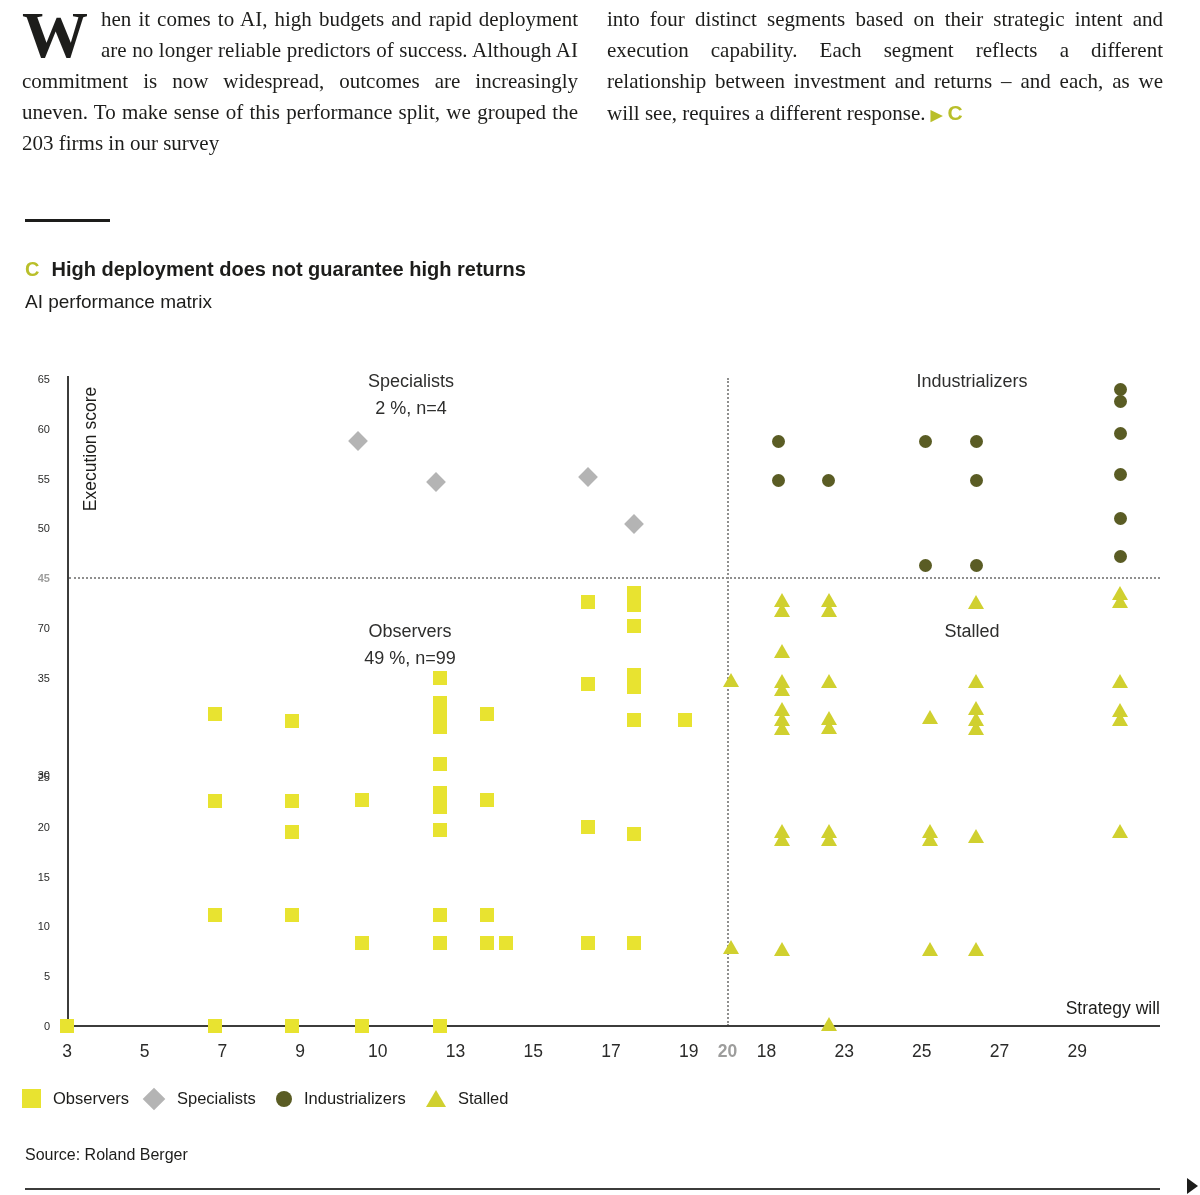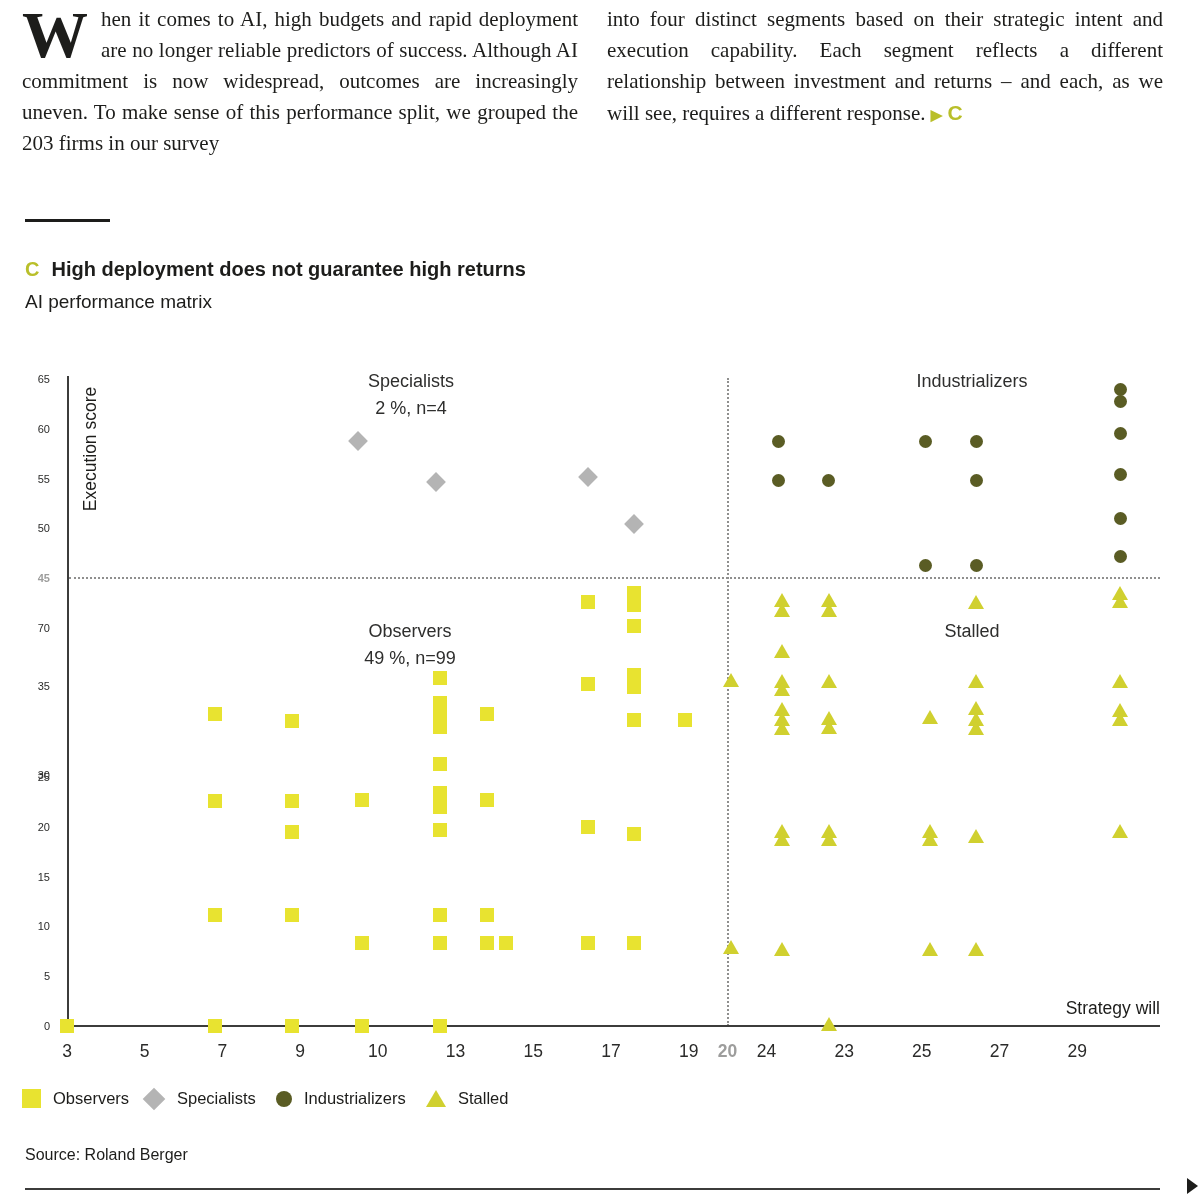--- a/index.html
+++ b/index.html
@@ -114,34 +114,34 @@
   <div class="xtick" style="left: 67px;">3</div>
       <div class="xtick" style="left: 144.714px;">5</div>
       <div class="xtick" style="left: 222.429px;">7</div>
       <div class="xtick" style="left: 300.143px;">9</div>
       <div class="xtick" style="left: 377.857px;">10</div>
       <div class="xtick" style="left: 455.571px;">13</div>
       <div class="xtick" style="left: 533.286px;">15</div>
       <div class="xtick" style="left: 611px;">17</div>
       <div class="xtick" style="left: 688.714px;">19</div>
       <div class="xtick hl" style="left: 727.571px;">20</div>
-      <div class="xtick" style="left: 766.429px;">24</div>
+      <div class="xtick" style="left: 766.429px;">18</div>
       <div class="xtick" style="left: 844.143px;">23</div>
       <div class="xtick" style="left: 921.857px;">25</div>
       <div class="xtick" style="left: 999.571px;">27</div>
       <div class="xtick" style="left: 1077.29px;">29</div>
       <div class="xtick" style="left: 1218px;">31</div>
       <div class="ytick" style="top: 1026px;">0</div>
       <div class="ytick" style="top: 976.231px;">5</div>
       <div class="ytick" style="top: 926.462px;">10</div>
       <div class="ytick" style="top: 876.692px;">15</div>
       <div class="ytick" style="top: 826.923px;">20</div>
       <div class="ytick" style="top: 777.154px;">25</div>
       <div class="ytick" style="top: 727.385px; margin-top: 48px;">30</div>
-      <div class="ytick" style="top: 677.615px; margin-top: 8px;">35</div>
+      <div class="ytick" style="top: 677.615px;">35</div>
       <div class="ytick" style="top: 627.846px;">70</div>
       <div class="ytick hl" style="top: 578.077px;">45</div>
       <div class="ytick" style="top: 528.308px;">50</div>
       <div class="ytick" style="top: 478.538px;">55</div>
       <div class="ytick" style="top: 428.769px;">60</div>
       <div class="ytick" style="top: 379px;">65</div>
       <div class="pt square" style="background: rgb(232, 227, 48); width: 14px; height: 14px; left: 60px; top: 1019px;"></div>
       <div class="pt square" style="background: rgb(232, 227, 48); width: 14px; height: 14px; left: 207.657px; top: 1019px;"></div>
       <div class="pt square" style="background: rgb(232, 227, 48); width: 14px; height: 14px; left: 285.371px; top: 1019px;"></div>
       <div class="pt square" style="background: rgb(232, 227, 48); width: 14px; height: 14px; left: 355.314px; top: 1019px;"></div>

